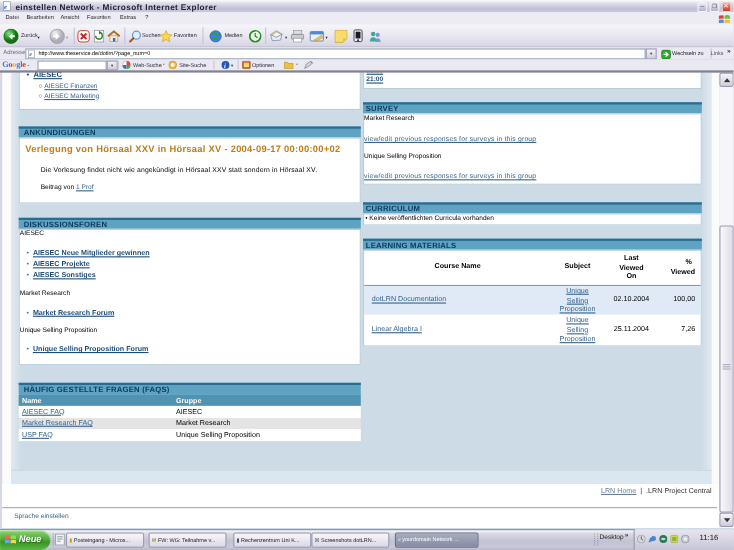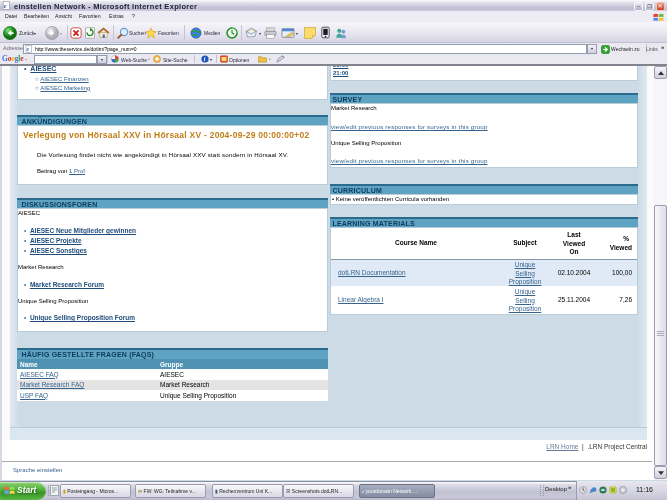--- a/index.html
+++ b/index.html
@@ -216,21 +216,21 @@
 <div class="a" id="page"></div>
 <div class="a" style="left:10px;top:66px;width:637px;height:361px;background:linear-gradient(90deg,#e2e9ef 0%,#ccdbe6 1.5%,#ccdbe6 98.5%,#e2e9ef 100%);"></div>
 
 <div class="a whitebox" style="left:17px;top:65px;width:311px;height:35px;border-top:none;"></div>
 <div class="a" style="left:24px;top:64.5px;font-size:7px;color:#1e4d7b;">•&nbsp;&nbsp;<span class="blnk">AIESEC</span></div>
 <div class="a" style="left:35px;top:75.5px;font-size:6px;color:#1e4d7b;">○&nbsp;<span class="lnk">AIESEC Finanzen</span></div>
 <div class="a" style="left:35px;top:84.5px;font-size:6px;color:#1e4d7b;">○&nbsp;<span class="lnk">AIESEC Marketing</span></div>
 
 <div class="a phdr" style="left:17px;top:115px;width:311px;">ANKÜNDIGUNGEN</div>
 <div class="a whitebox" style="left:17px;top:125px;width:311px;height:60px;"></div>
-<div class="a" style="left:23px;top:130px;font-size:8.5px;font-weight:bold;color:#c07d15;letter-spacing:0.25px;">Verlegung von Hörsaal XXV in Hörsaal XV - 2004-09-29 00:00:00+02</div>
+<div class="a" style="left:23px;top:130px;font-size:8.5px;font-weight:bold;color:#c07d15;letter-spacing:0.25px;">Verlegung von Hörsaal XXV in Hörsaal XV - 2004-09-17 00:00:00+02</div>
 <div class="a txt7" style="left:37px;top:151px;font-size:6.2px;letter-spacing:0.15px;">Die Vorlesung findet nicht wie angekündigt in Hörsaal XXV statt sondern in Hörsaal XV.</div>
 <div class="a txt7" style="left:37px;top:168px;">Beitrag von <span class="lnk">1 Prof</span></div>
 
 <div class="a phdr" style="left:17px;top:198px;width:311px;">DISKUSSIONSFOREN</div>
 <div class="a whitebox" style="left:17px;top:208px;width:311px;height:124px;"></div>
 <div class="a txt7" style="left:18px;top:210px;">AIESEC</div>
 <div class="a" style="left:24px;top:227px;font-size:6.5px;color:#4477aa;">•&nbsp;&nbsp;<span class="blnk">AIESEC Neue Mitglieder gewinnen</span></div>
 <div class="a" style="left:24px;top:237px;font-size:6.5px;color:#4477aa;">•&nbsp;&nbsp;<span class="blnk">AIESEC Projekte</span></div>
 <div class="a" style="left:24px;top:247px;font-size:6.5px;color:#4477aa;">•&nbsp;&nbsp;<span class="blnk">AIESEC Sonstiges</span></div>
 <div class="a txt7" style="left:18px;top:264px;">Market Research</div>
@@ -314,21 +314,21 @@
     </svg></div>
 
 <div class="a" id="taskbar"></div>
 <div class="a" style="left:0;top:482px;width:46px;height:18px;border-radius:0 9px 9px 0;background:linear-gradient(180deg,#8fd276 0%,#4fae39 45%,#3a9427 60%,#59b944 100%);box-shadow:inset 0 1px 1px #c8eab8;"></div>
 <svg class="a" style="left:4px;top:485px;" width="11" height="11" viewBox="0 0 12 12">
     <path d="M0.5 2.5 Q2.5 1.5 5.3 2.3 L5.3 5.5 Q2.5 4.8 0.5 5.7 Z" fill="#ff5f4f"></path>
     <path d="M6.2 2.5 Q8.8 1.2 11.5 2.5 L11.5 5.7 Q8.8 4.6 6.2 5.7 Z" fill="#8fdc4f"></path>
     <path d="M0.5 6.6 Q2.5 5.8 5.3 6.5 L5.3 9.7 Q2.5 9 0.5 9.9 Z" fill="#5fa8ff"></path>
     <path d="M6.2 6.7 Q8.8 5.6 11.5 6.7 L11.5 9.9 Q8.8 8.9 6.2 9.9 Z" fill="#ffd24f"></path>
   </svg>
-<div class="a" style="left:17px;top:485px;font-size:8.5px;font-weight:bold;font-style:italic;color:#fff;text-shadow:1px 1px 1px #2a6a1a;">Start</div>
+<div class="a" style="left:17px;top:485px;font-size:8.5px;font-weight:bold;font-style:italic;color:#fff;text-shadow:1px 1px 1px #2a6a1a;">Neue</div>
 <div class="a" style="left:47.5px;top:484.5px;width:2px;height:11px;border-left:1px dotted #9a98ac;"></div>
 <svg class="a" style="left:50px;top:485px;" width="9" height="11" viewBox="0 0 9 11">
     <rect x="0.5" y="0.5" width="8" height="10" fill="#f4f4f6" stroke="#9aa"></rect>
     <path d="M2 3 H7 M2 5 H7 M2 7 H5" stroke="#7a8a9a" stroke-width="0.8"></path>
   </svg>
 <div class="a taskbtn" style="left:60px;"><span style="color:#c8a000;">▮</span> Posteingang - Micros...</div>
 <div class="a taskbtn" style="left:135px;"><span style="color:#997700;">✉</span> FW: WG: Teilnahme v...</div>
 <div class="a taskbtn" style="left:212px;"><span style="color:#445566;">▮</span> Rechenzentrum Uni K...</div>
 <div class="a taskbtn" style="left:283px;"><span style="color:#334455;">☒</span> Screenshots dotLRN...</div>
 <div class="a taskbtn" style="left:359px;width:76px;background:linear-gradient(180deg,#a8aec0,#848ba2);border-color:#6a7188;color:#fff;"><span style="color:#cfe0f8;font-style:italic;font-family:'Liberation Serif',serif;font-weight:bold;">e</span> yourdomain Network ...</div>

